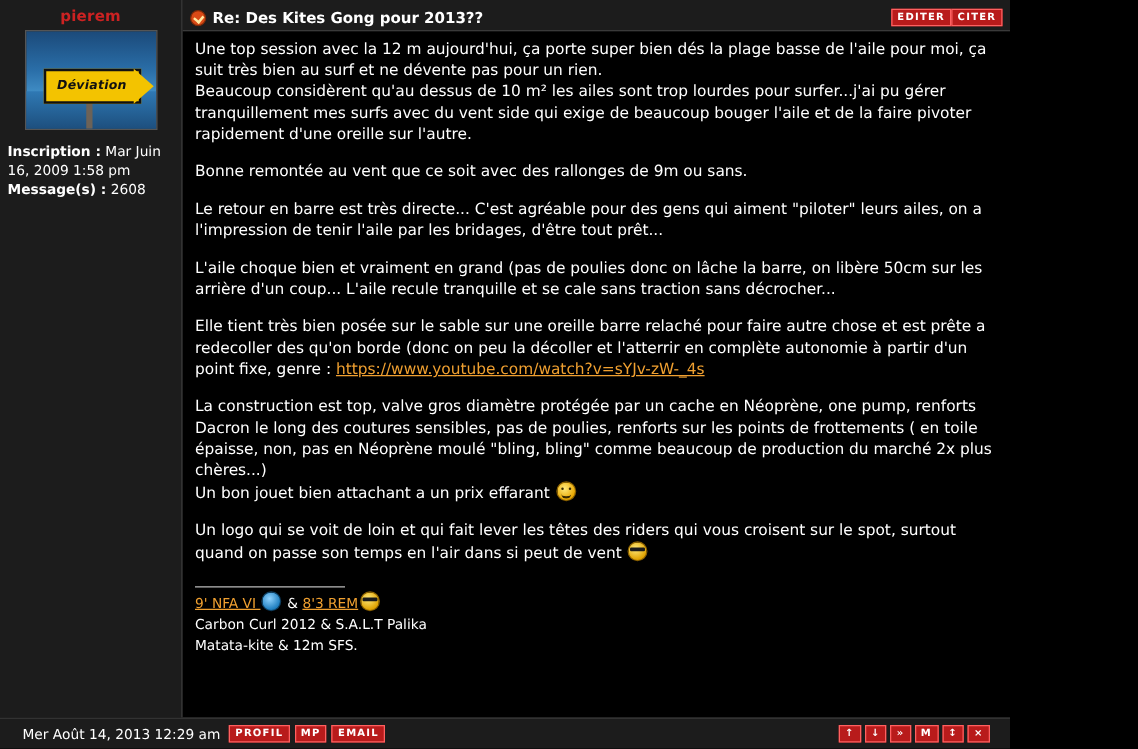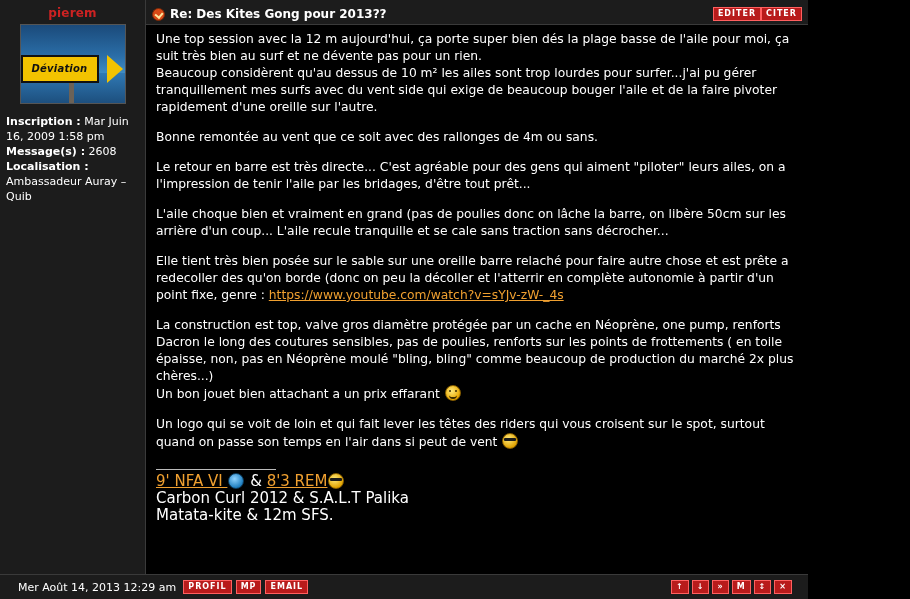--- a/index.html
+++ b/index.html
@@ -56,21 +56,21 @@
     overflow: hidden;
   }
   .avatar .sea {
     position: absolute;
     left: 0; right: 0; bottom: 0;
     height: 30px;
     background: linear-gradient(#2f79b4, #1d4f7e);
   }
   .avatar .sign {
     position: absolute;
-    left: 0;
+    left: 14px;
     top: 30px;
     width: 74px;
     height: 24px;
     background: #f3c300;
     border: 2px solid #111;
     color: #111;
     font-size: 10px;
     font-weight: bold;
     font-style: italic;
     text-align: center;
@@ -218,21 +218,21 @@
     width: 8px; height: 4px;
     border-bottom: 2px solid #3a2a00;
     border-radius: 0 0 8px 8px;
   }
   .emoji.globe {
     background: radial-gradient(circle at 40% 35%, #8fd3ff, #1f7fc0 70%, #14537e 100%);
     border-color: #0d3e60;
   }
   .sig {
     margin-top: 18px;
-    font-size: 15px;
+    font-size: 11px;
     line-height: 17px;
   }
   .sig-rule {
     width: 120px;
     border-top: 1px solid #bbbbbb;
     margin: 0 0 3px 0;
     height: 0;
   }
   .sig .accent {
     color: #f0a030;
@@ -294,44 +294,40 @@
 
       <div class="author-meta">
         <div>
           <span class="lbl">Inscription :</span>
           <span>Mar Juin 16, 2009 1:58 pm</span>
         </div>
         <div>
           <span class="lbl">Message(s) :</span>
           <span>2608</span>
         </div>
-        <div>
-          <span class="lbl">Localisation :</span>
-          <span>Ambassadeur Auray – Quib</span>
-        </div>
       </div>
     </div>
 
     <div class="msg-col">
 
       <div class="msg-header">
         <div class="subject">
           <span class="bullet-icon"></span>
           <span>Re: Des Kites Gong pour 2013??</span>
         </div>
         <div class="header-btns">
           <button class="mini-btn">EDITER</button>
           <button class="mini-btn">CITER</button>
         </div>
       </div>
 
       <div class="msg-content">
         <p class="para tight">Une top session avec la 12 m aujourd'hui, ça porte super bien dés la plage basse de l'aile pour moi, ça suit très bien au surf et ne dévente pas pour un rien.</p>
         <p class="para">Beaucoup considèrent qu'au dessus de 10 m² les ailes sont trop lourdes pour surfer...j'ai pu gérer tranquillement mes surfs avec du vent side qui exige de beaucoup bouger l'aile et de la faire pivoter rapidement d'une oreille sur l'autre.</p>
-        <p class="para">Bonne remontée au vent que ce soit avec des rallonges de 4m ou sans.</p>
+        <p class="para">Bonne remontée au vent que ce soit avec des rallonges de 9m ou sans.</p>
         <p class="para">Le retour en barre est très directe... C'est agréable pour des gens qui aiment "piloter" leurs ailes, on a l'impression de tenir l'aile par les bridages, d'être tout prêt...</p>
         <p class="para">L'aile choque bien et vraiment en grand (pas de poulies donc on lâche la barre, on libère 50cm sur les arrière d'un coup... L'aile recule tranquille et se cale sans traction sans décrocher...</p>
         <p class="para"><span>Elle tient très bien posée sur le sable sur une oreille barre relaché pour faire autre chose et est prête a redecoller des qu'on borde (donc on peu la décoller et l'atterrir en complète autonomie à partir d'un point fixe, genre : </span><a class="link">https://www.youtube.com/watch?v=sYJv-zW-_4s</a></p>
         <p class="para tight">La construction est top, valve gros diamètre protégée par un cache en Néoprène, one pump, renforts Dacron le long des coutures sensibles, pas de poulies, renforts sur les points de frottements ( en toile épaisse, non, pas en Néoprène moulé "bling, bling" comme beaucoup de production du marché 2x plus chères...)</p>
         <p class="para"><span>Un bon jouet bien attachant a un prix effarant </span><span class="emoji smile"></span></p>
         <p class="para"><span>Un logo qui se voit de loin et qui fait lever les têtes des riders qui vous croisent sur le spot, surtout quand on passe son temps en l'air dans si peut de vent </span><span class="emoji cool"></span></p>
 
         <div class="sig">
           <div class="sig-rule"></div>
           <div>

